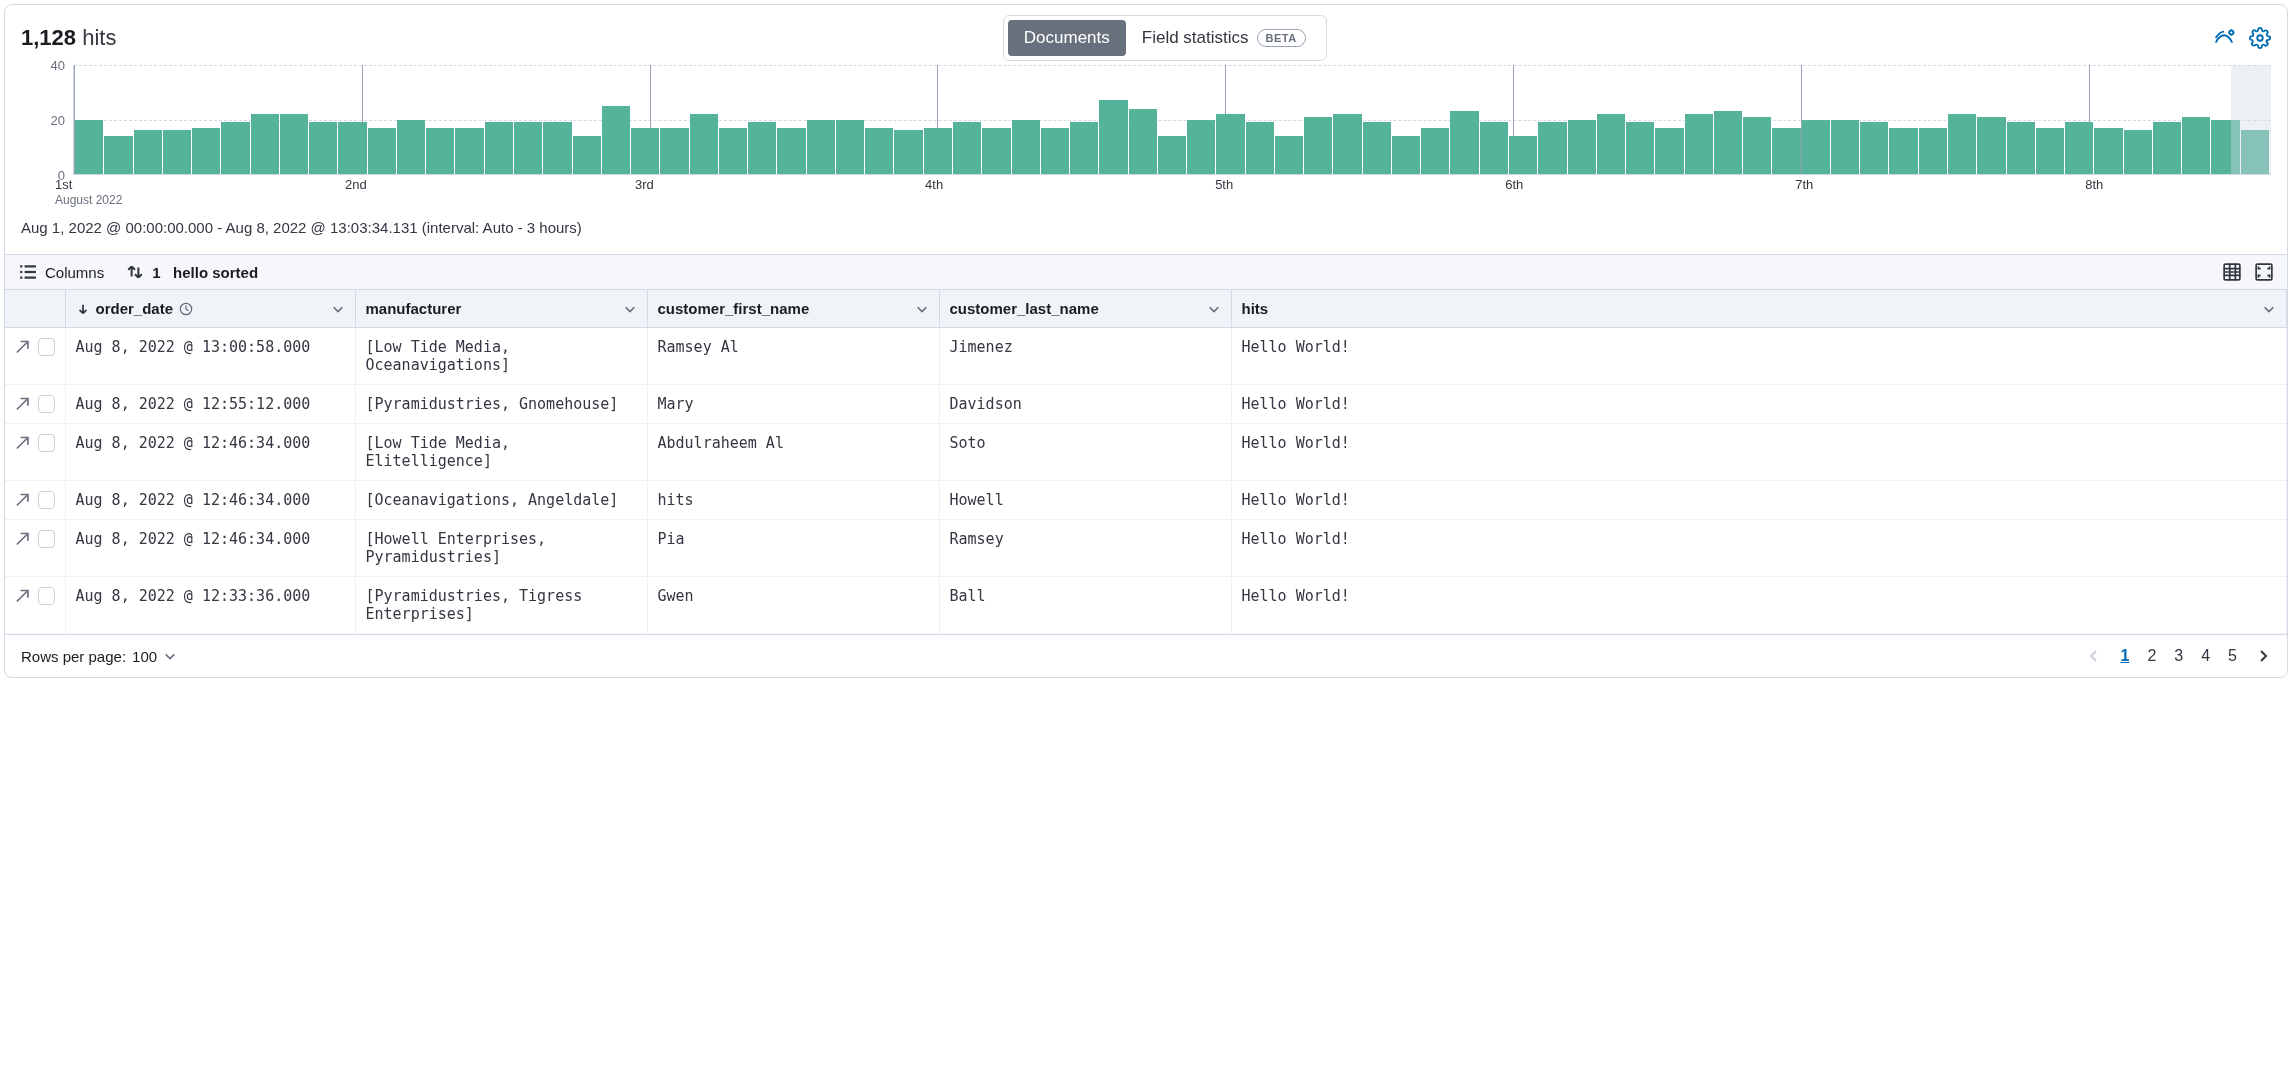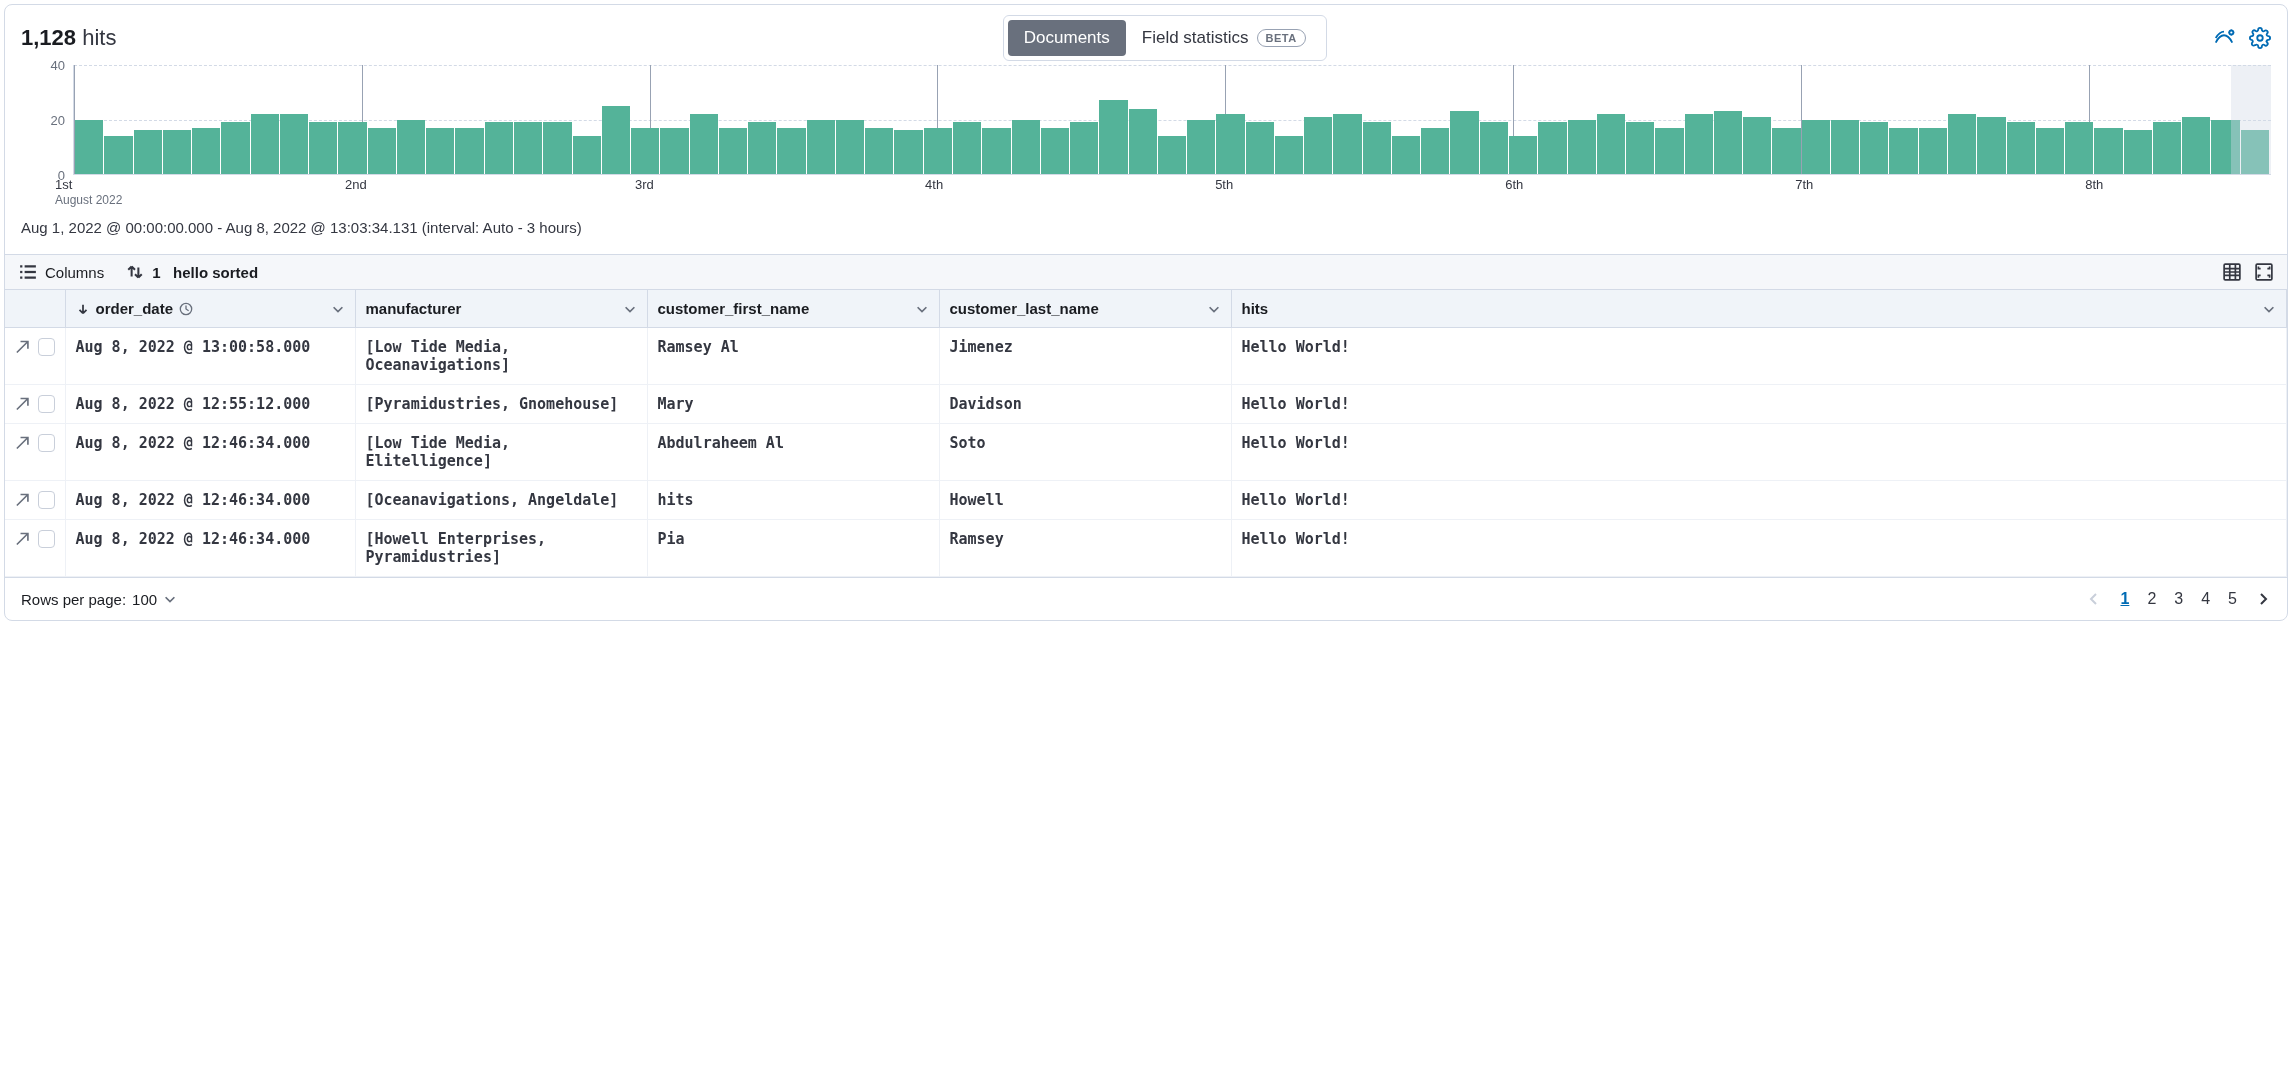--- a/index.html
+++ b/index.html
@@ -194,21 +194,20 @@
   table.data th .th-label { display:flex; align-items:center; gap:6px; }
   table.data td {
     padding: 10px 10px;
     border-bottom: 1px solid #eef1f6;
     vertical-align: top;
     font-family: ui-monospace, "SF Mono", Menlo, Consolas, monospace;
     font-size: 15px;
     color: #343741;
     border-right: 1px solid #eef1f6;
     overflow-wrap: break-word;
-    font-weight: bold;
   }
   .row-ctrl {
     display:flex; align-items:center; gap:8px;
   }
   .expand-icon { width:16px;height:16px;color:#69707d; cursor:pointer; }
   .checkbox {
     width:18px;height:18px;border:1px solid #c9cfda;border-radius:4px;background:#fff;cursor:pointer;
   }
   .chev { width:14px;height:14px;color:#69707d; }
   .sort-icon { width:14px;height:14px;color:#343741; }
@@ -578,20 +577,35 @@
               </svg>
               <span class="checkbox"></span>
             </div>
           </td>
           <td>Aug 8, 2022 @ 12:46:34.000</td>
           <td>[Howell Enterprises, Pyramidustries]</td>
           <td>Pia</td>
           <td>Ramsey</td>
           <td>Hello World!</td>
         </tr>
+        <tr>
+          <td>
+            <div class="row-ctrl">
+              <svg class="expand-icon" viewBox="0 0 16 16" fill="none" stroke="currentColor" stroke-width="1.8">
+                <path d="M6 2h8v8M14 2L2 14"></path>
+              </svg>
+              <span class="checkbox"></span>
+            </div>
+          </td>
+          <td>Aug 8, 2022 @ 12:33:36.000</td>
+          <td>[Pyramidustries, Tigress Enterprises]</td>
+          <td>Gwen</td>
+          <td>Ball</td>
+          <td>Hello World!</td>
+        </tr>
       </tbody>
   </table>
 
   <div class="footer">
     <div class="rpp">
       <span>Rows per page:</span>
       <span>100</span>
       <svg class="chev" viewBox="0 0 16 16" fill="none" stroke="currentColor" stroke-width="2">
           <path d="M3 6l5 5 5-5"></path>
         </svg>

